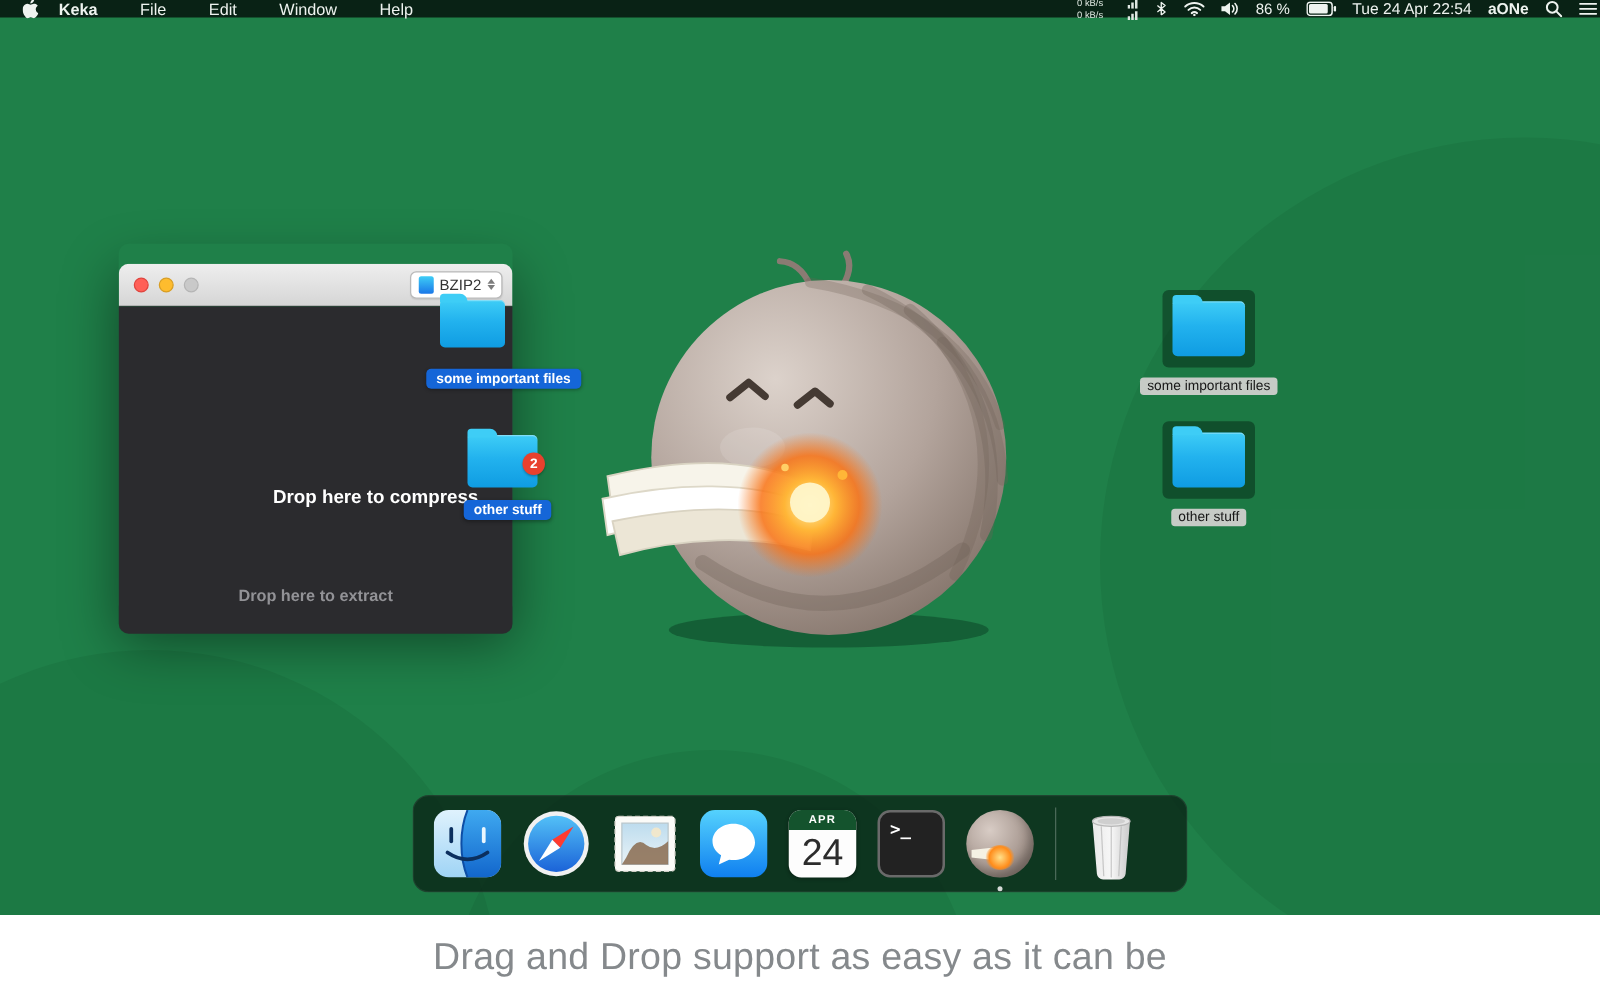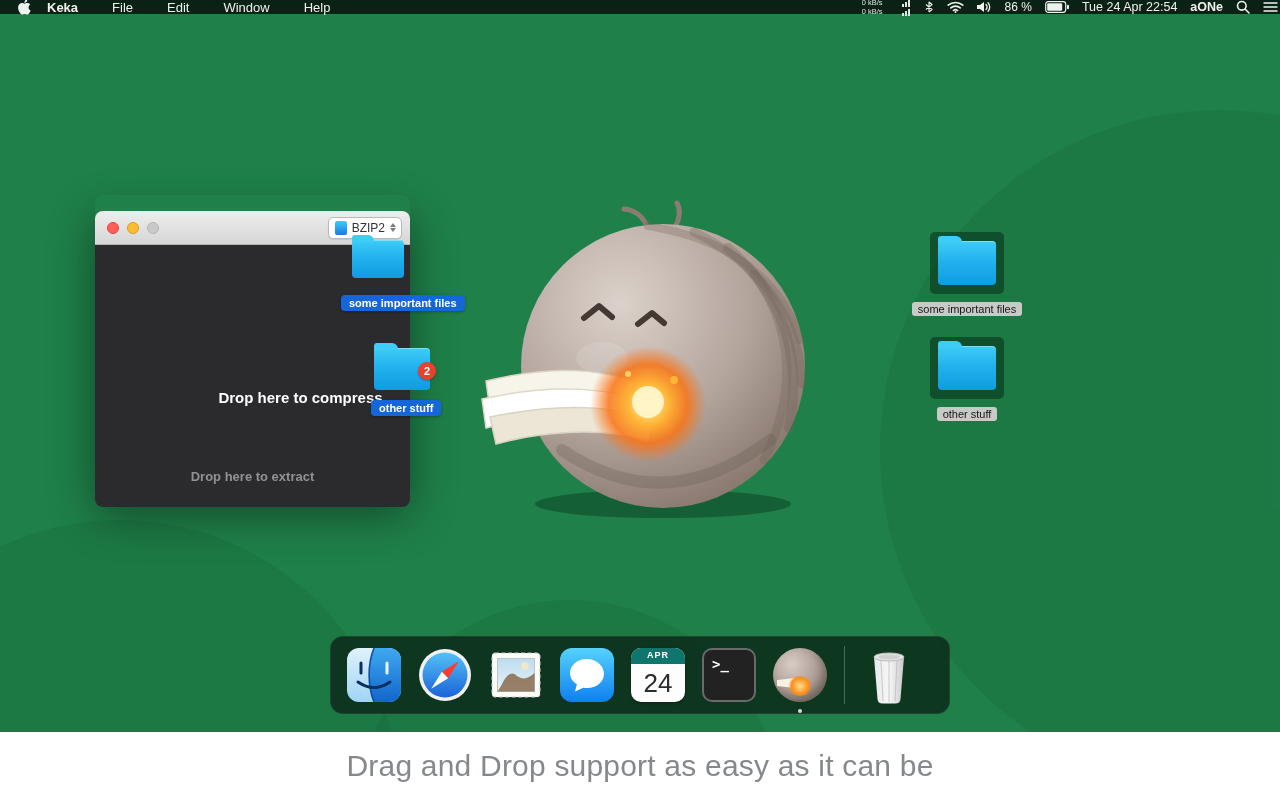--- a/index.html
+++ b/index.html
@@ -108,24 +108,24 @@
           border-radius:13px; display:flex; align-items:center; gap:17px;
           padding:0 16px; z-index:8; }
   .dock-item { width:54px; height:54px; position:relative; flex:0 0 auto; }
   .dock-item svg { display:block; }
   .dock-sep { width:1px; height:58px; background:rgba(255,255,255,0.25); flex:0 0 auto; }
   .run-dot { position:absolute; left:50%; bottom:-11px; transform:translateX(-50%);
              width:4px; height:4px; border-radius:50%; background:rgba(235,235,235,0.9); }
 
   .cal-icon { width:54px; height:54px; background:#fdfdfd; border-radius:10px; overflow:hidden;
               display:flex; flex-direction:column; box-shadow:0 1px 3px rgba(0,0,0,0.3); }
-  .cal-month { background:#0f766e; color:#fff; font-size:9px; font-weight:bold;
+  .cal-month { background:#14532d; color:#fff; font-size:9px; font-weight:bold;
                text-align:center; line-height:14px; height:16px; letter-spacing:1px; }
   .cal-day { flex:1; display:flex; align-items:center; justify-content:center;
-             font-size:26px; color:#2c2c2c; font-weight:300; }
+             font-size:30px; color:#2c2c2c; font-weight:300; }
   .term-icon { width:54px; height:54px; background:#222; border:2px solid #6a6a6a;
                border-radius:10px; color:#fff; font-family:"DejaVu Sans Mono",monospace;
                font-size:14px; font-weight:bold; padding:6px 0 0 8px; }
   .keka-dock { width:54px; height:54px; border-radius:50%; position:relative;
                background:radial-gradient(circle at 35% 30%, #d8ccc5 0%, #a99a92 55%, #7e6f66 100%);
                box-shadow:inset -4px -5px 8px rgba(0,0,0,0.25); }
   .keka-dock::after { content:""; position:absolute; left:15px; top:28px; width:24px; height:20px;
                background:radial-gradient(circle, #ffe08a 0%, #ff8c1a 55%, rgba(255,120,20,0) 75%);
                border-radius:50%; }
   .keka-dock::before { content:""; position:absolute; left:4px; top:30px; width:18px; height:10px;

